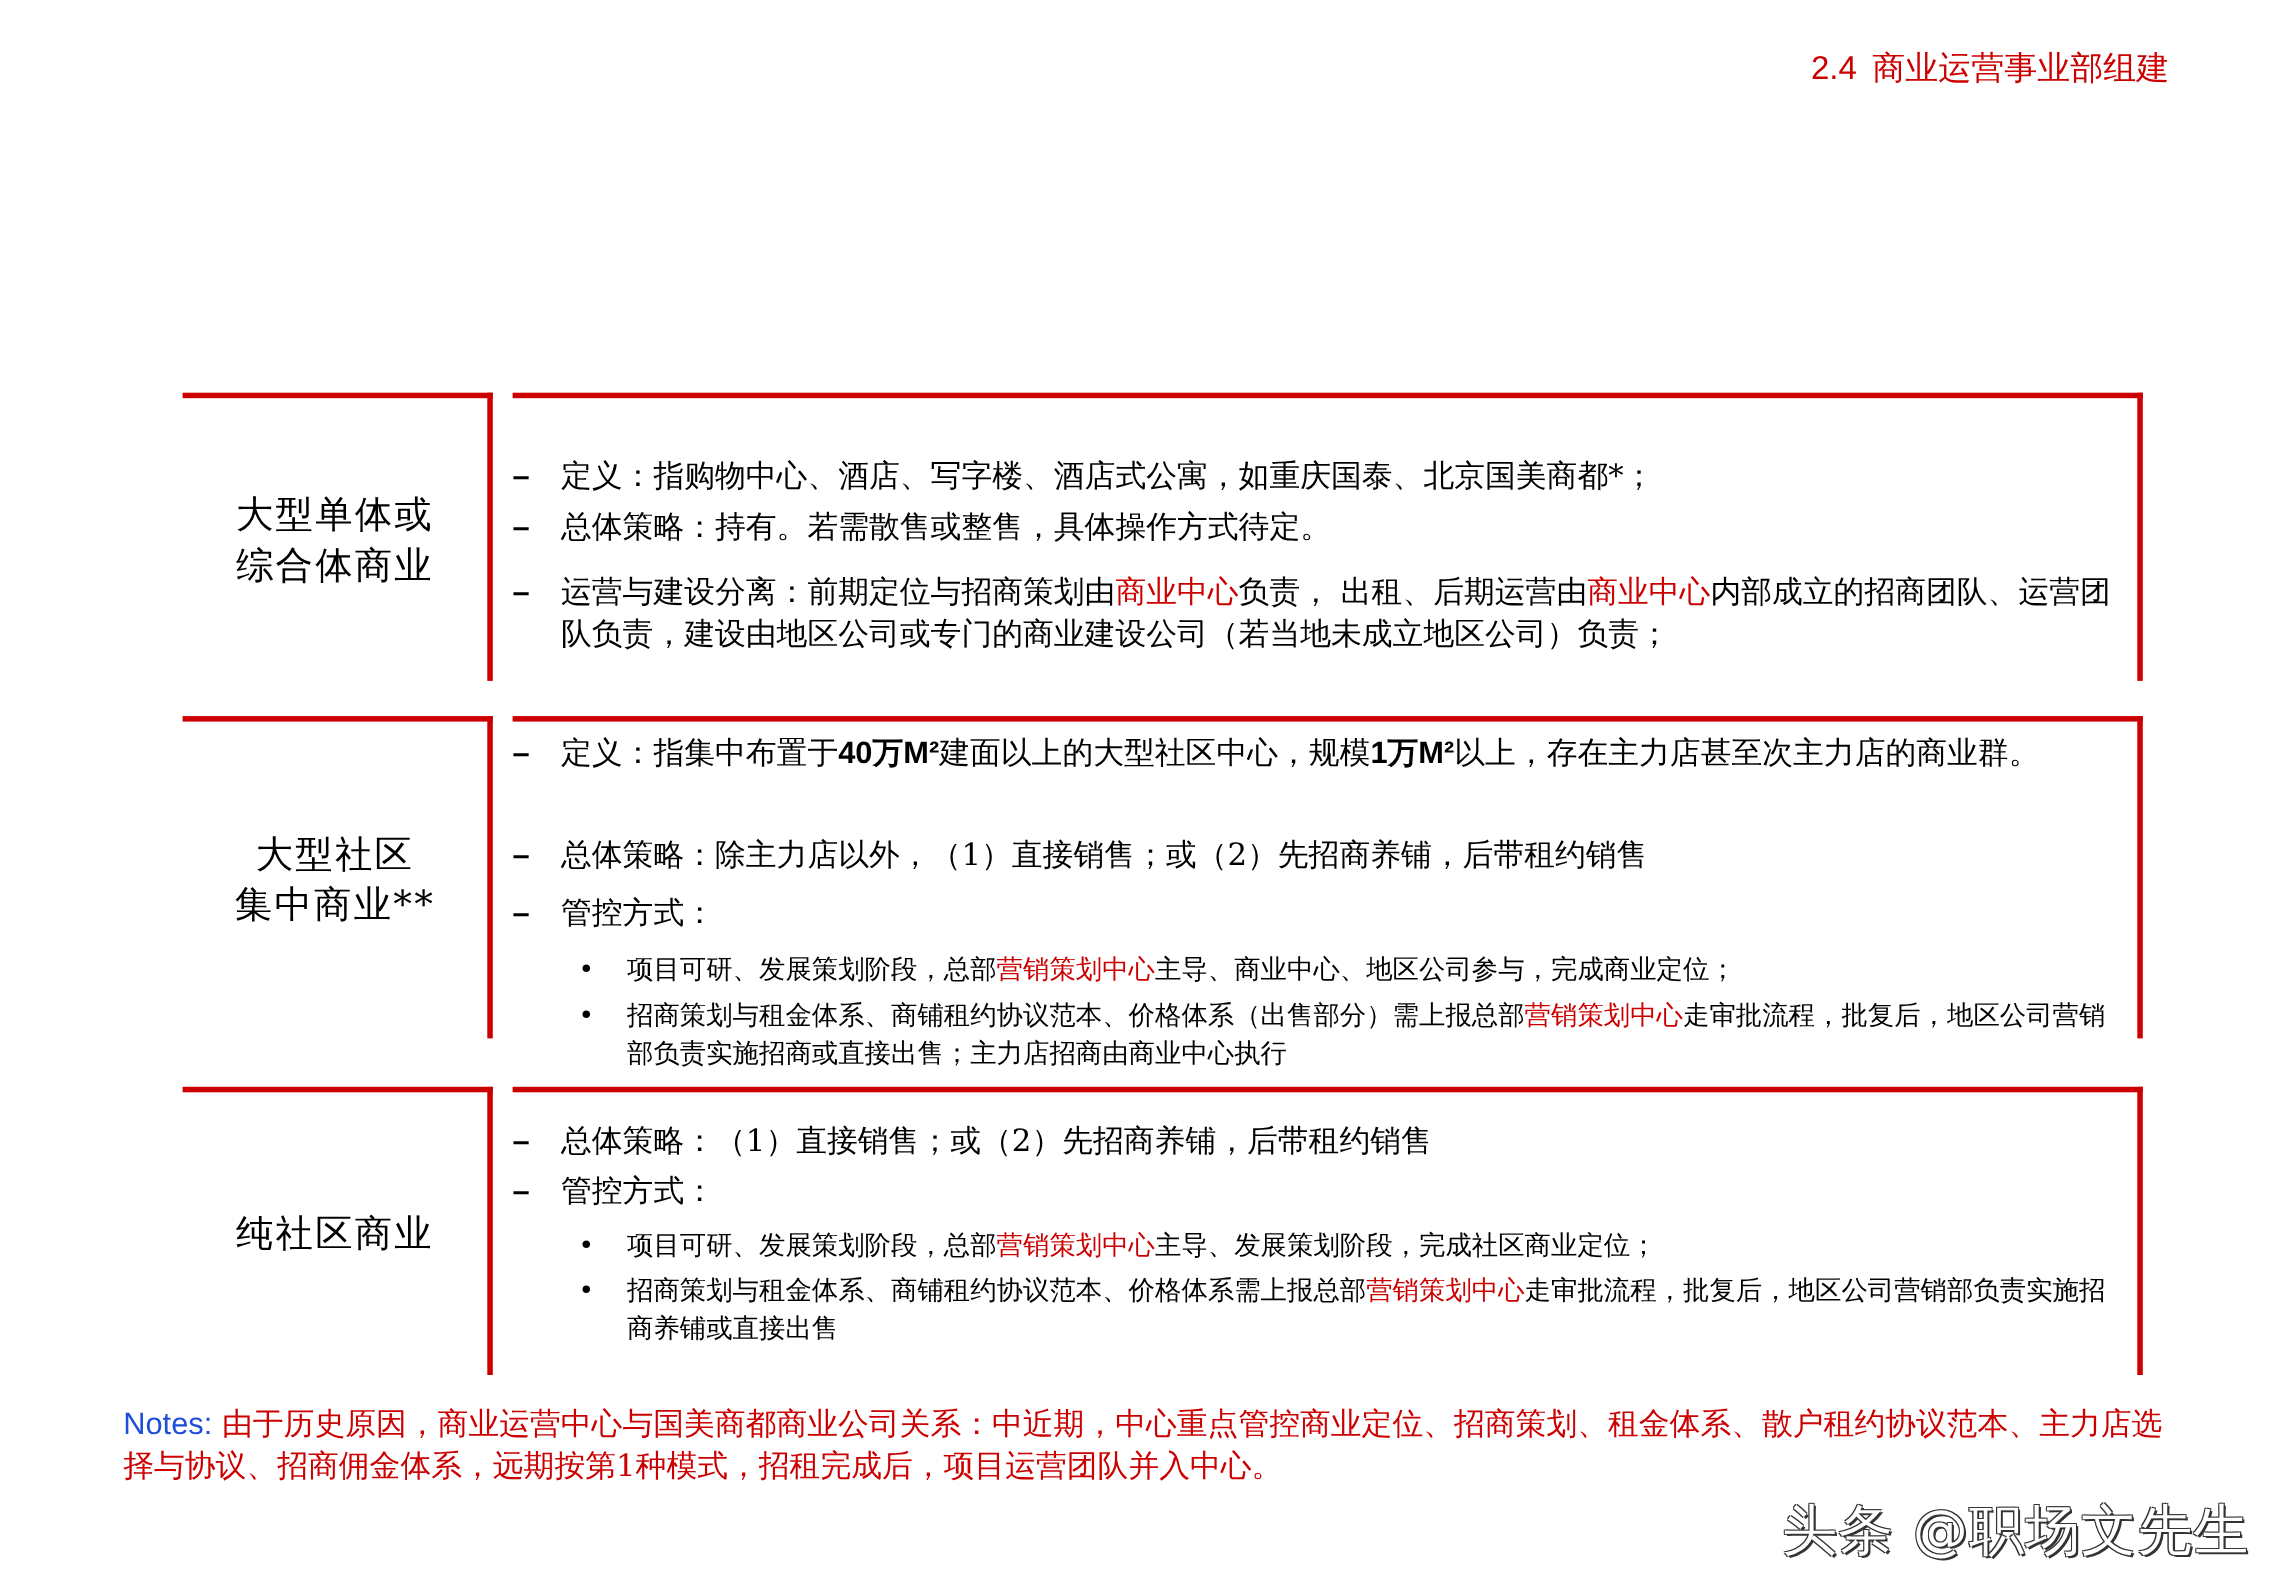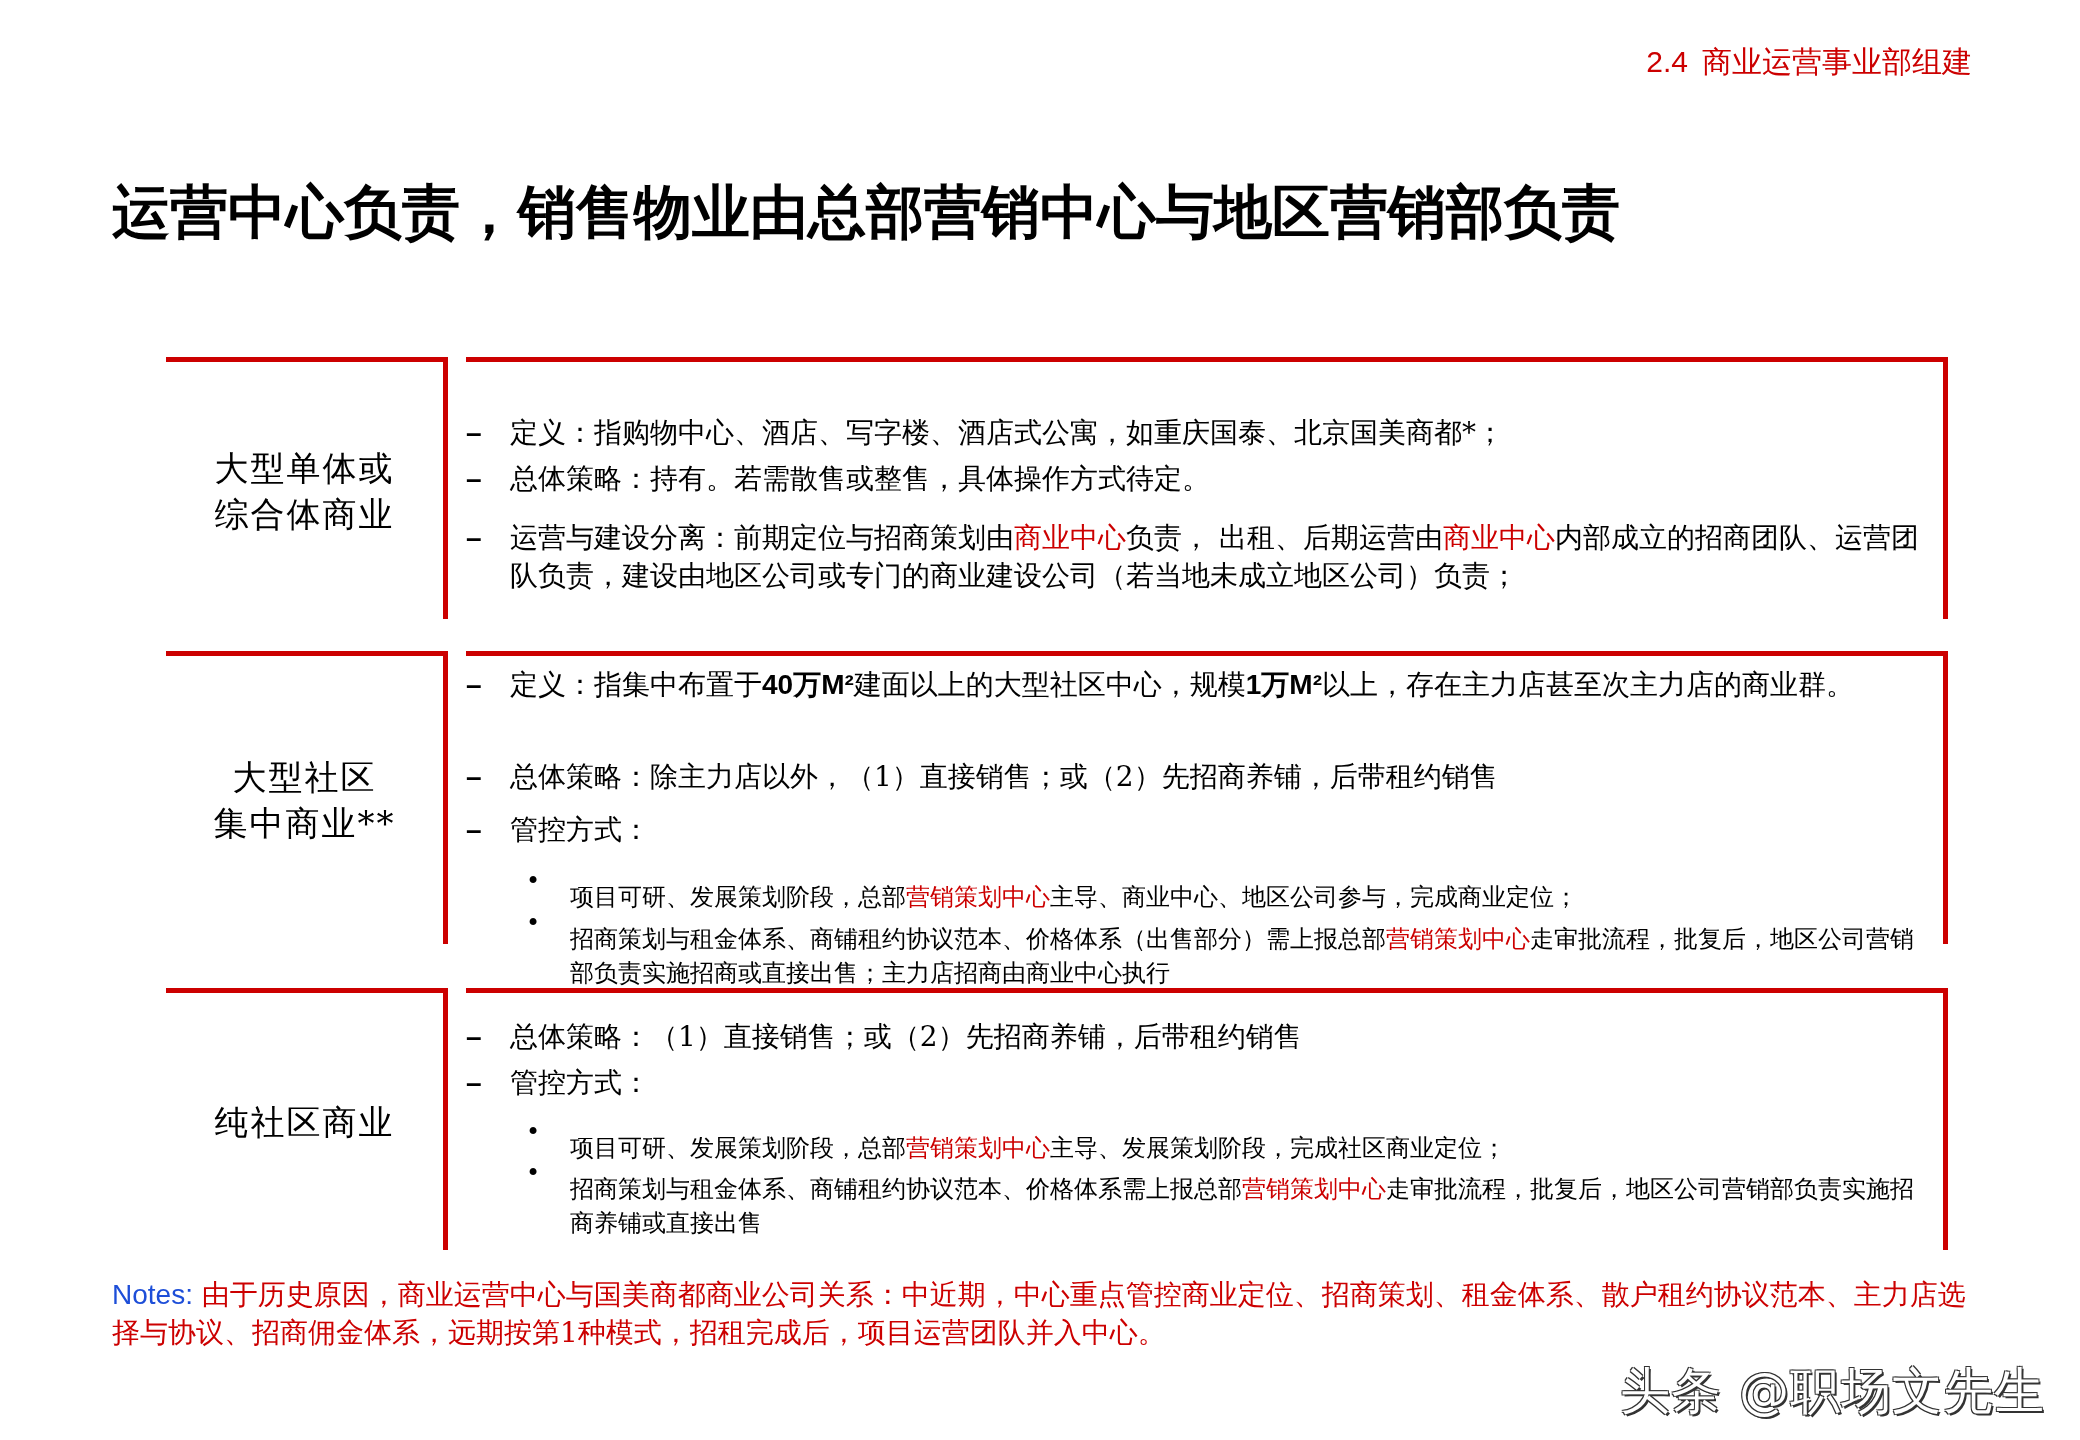--- a/index.html
+++ b/index.html
@@ -16,37 +16,36 @@
          border-top:5px solid #cc0000; border-right:5px solid #cc0000; box-sizing:border-box;
          display:flex; align-items:center; justify-content:center; text-align:center;
          font-size:34px; line-height:46px; letter-spacing:2px; }
   .content-box { position:absolute; left:311px; top:0; right:0; height:100%;
          border-top:5px solid #cc0000; border-right:5px solid #cc0000; box-sizing:border-box; padding:0 20px 0 0; }
   .item { position:absolute; left:0; right:20px; font-size:28px; line-height:38px; }
   .item .dash { position:absolute; left:0; top:0; width:30px; font-family:"Liberation Sans",sans-serif; font-weight:bold; }
   .item .txt { display:block; margin-left:44px; }
   .sub { position:absolute; left:60px; right:20px; font-size:24px; line-height:34px; }
   .sub .dot { position:absolute; left:0; top:0; }
-  .sub .txt { display:block; margin-left:44px;margin-top:16px; }
+  .sub .txt { display:block; margin-left:44px; }
   .red { color:#cc0000; }
   .b { font-family:"Liberation Sans",sans-serif; font-weight:bold; }
   .notes { position:absolute; left:112px; top:1276px; width:1860px; font-size:28px; line-height:38px; color:#cc0000; }
   .notes .notes-label { font-family:"Liberation Sans",sans-serif; color:#1d4ed8; }
   .watermark { position:absolute; left:1620px; top:1358px; font-family:"DejaVu Sans",sans-serif; font-size:50px; color:#ffffff;
          text-shadow: 2px 2px 0 #333, -1px -1px 0 #333, 1px -1px 0 #333, -1px 1px 0 #333; letter-spacing:1px; }
 </style>
 </head>
 <body>
 
 <div class="section-header">
   <span class="num">2.4</span><span>商业运营事业部组建</span>
 </div>
 
 <div class="page-title">
-  <div>运营中心负责，销售物业由总部营销中心与地区营销部负责</div>
 </div>
 
 <div class="row" style="top:357px;height:262px;">
   <div class="label-box">
     <div>
       <div>大型单体或</div>
       <div>综合体商业</div>
     </div>
   </div>
   <div class="content-box">

